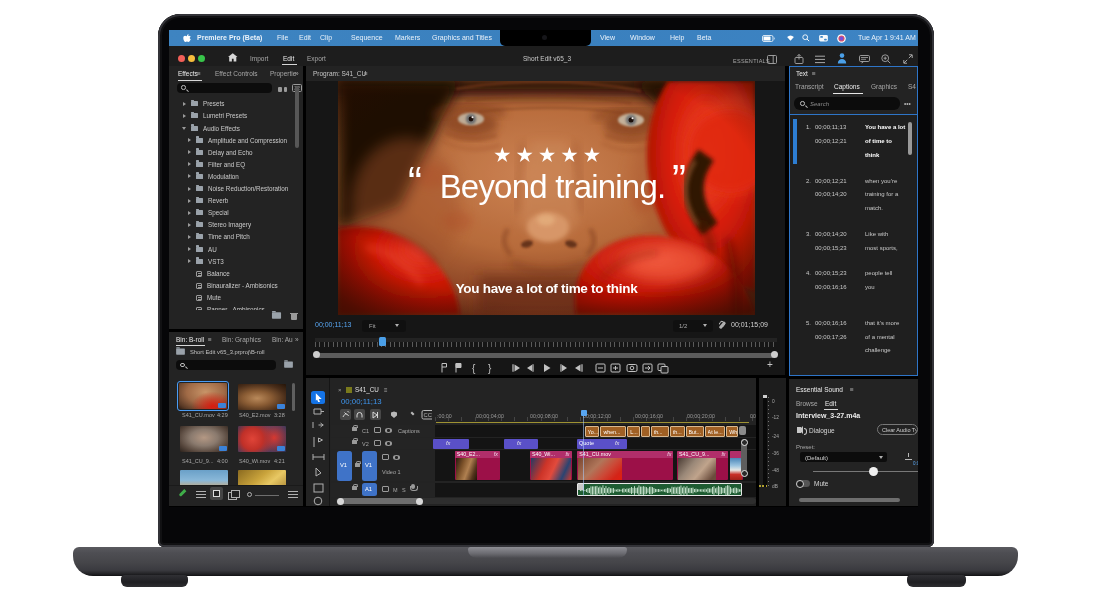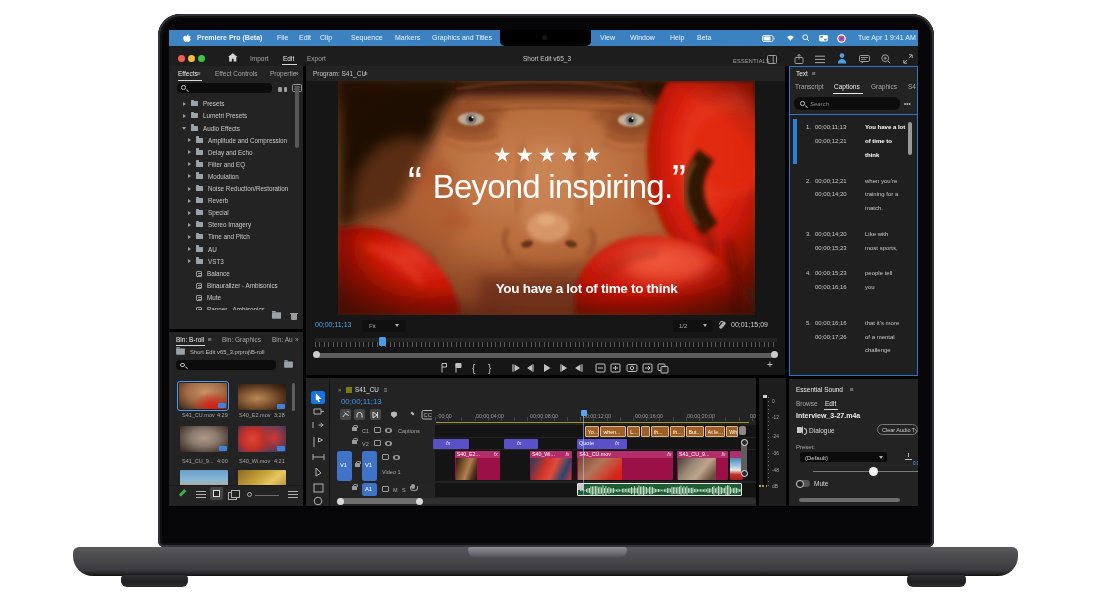--- a/index.html
+++ b/index.html
@@ -401,24 +401,24 @@
 <rect width="417" height="234" fill="#7a2408" opacity="0.08"></rect>
 <rect width="417" height="234" fill="url(#vig)"></rect>
 </svg>
       <svg class="a" style="left:187px;top:80px;" width="110" height="19" viewBox="0 0 110 19">
           <polygon points="9.3,1.1 11.2,6.8 17.2,6.8 12.3,10.4 14.2,16.1 9.3,12.6 4.4,16.1 6.3,10.4 1.4,6.8 7.4,6.8" fill="#fff"></polygon>
           <polygon points="31.7,1.1 33.6,6.8 39.6,6.8 34.7,10.4 36.6,16.1 31.7,12.6 26.8,16.1 28.7,10.4 23.8,6.8 29.8,6.8" fill="#fff"></polygon>
           <polygon points="54.1,1.1 56.0,6.8 62.0,6.8 57.1,10.4 59.0,16.1 54.1,12.6 49.2,16.1 51.1,10.4 46.2,6.8 52.2,6.8" fill="#fff"></polygon>
           <polygon points="76.5,1.1 78.4,6.8 84.4,6.8 79.5,10.4 81.4,16.1 76.5,12.6 71.6,16.1 73.5,10.4 68.6,6.8 74.6,6.8" fill="#fff"></polygon>
           <polygon points="98.9,1.1 100.8,6.8 106.8,6.8 101.9,10.4 103.8,16.1 98.9,12.6 94.0,16.1 95.9,10.4 91.0,6.8 97.0,6.8" fill="#fff"></polygon>
         </svg>
-      <div class="a" style="left:38px;top:103px;width:417px;text-align:center;color:#fff;font-size:33px;line-height:36px;letter-spacing:-0.8px;">Beyond inspiring.</div>
+      <div class="a" style="left:38px;top:103px;width:417px;text-align:center;color:#fff;font-size:33px;line-height:36px;letter-spacing:-0.8px;">Beyond training.</div>
         <div class="a" style="left:102px;top:92.5px;color:#fff;font-size:42px;line-height:46px;">“</div>
         <div class="a" style="left:366px;top:90.5px;color:#fff;font-size:42px;line-height:46px;">”</div>
-      <div class="a" style="left:32px;top:214.5px;width:417px;text-align:center;color:#fff;font-size:13.5px;font-weight:bold;letter-spacing:-0.3px;margin-left:40px;">You have a lot of time to think</div>
+      <div class="a" style="left:32px;top:214.5px;width:417px;text-align:center;color:#fff;font-size:13.5px;font-weight:bold;letter-spacing:-0.3px;">You have a lot of time to think</div>
 
       <span class="t" style="left:9px;top:255px;color:#58a6f2;font-size:7px;">00;00;11;13</span>
       <div class="a" style="left:56px;top:253.5px;width:44px;height:12px;background:#101010;border-radius:3px;"></div>
       <span class="t" style="left:63px;top:256px;font-size:6px;">Fit</span>
       <i class="car" style="left:89px;top:258px;"></i>
       <div class="a" style="left:367px;top:253.5px;width:40px;height:12px;background:#101010;border-radius:3px;"></div>
       <span class="t" style="left:373px;top:256px;font-size:6px;">1/2</span>
       <i class="car" style="left:397px;top:258px;"></i>
       <i class="wrench" style="left:412px;top:255px;"></i>
       <span class="t" style="left:425px;top:255px;color:#d2d2d2;font-size:7px;">00;01;15;09</span>

